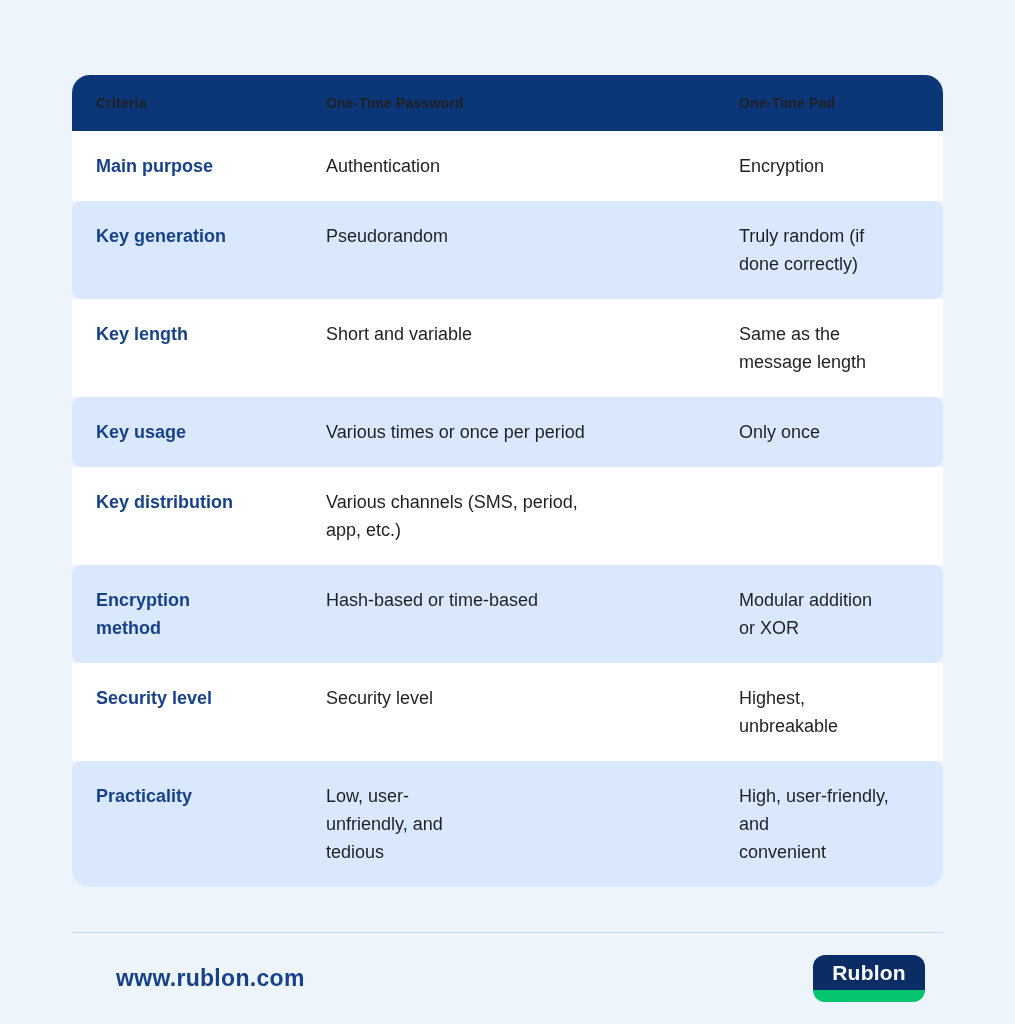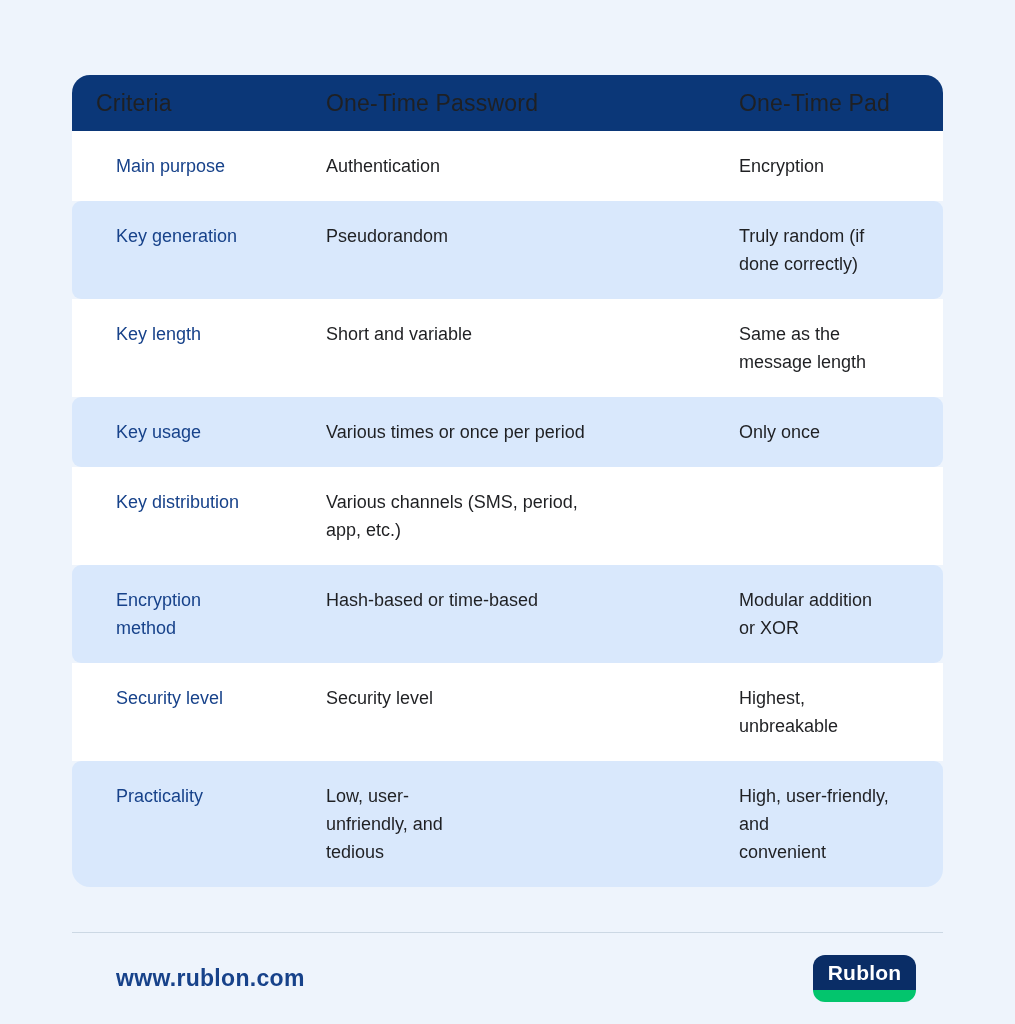--- a/index.html
+++ b/index.html
@@ -26,43 +26,43 @@
   .canvas { position: relative; width: 1015px; height: 1024px; background: var(--page-bg); }
 
   .table {
     position: absolute; left: 72px; top: 75px; width: 871px;
     border-radius: 18px; overflow: hidden;
   }
   .header-row {
     display: grid; grid-template-columns: 230px 413px 1fr;
     background: var(--header-bg); color: var(--header-text);
     padding: 14px 24px 14px 24px;
-    font-size: 23px; font-weight: 400; line-height: 28px; letter-spacing: 0.2px;
+    font-size: 14px; font-weight: 700; line-height: 28px; letter-spacing: 0.2px;
   }
   .row {
     display: grid; grid-template-columns: 230px 413px 1fr;
     padding: 21px 30px 21px 24px;
     background: var(--row-bg);
     font-size: 18px; line-height: 28px;
   }
   .row.alt { background: var(--row-alt-bg); border-radius: 9px; }
   .cell { white-space: pre-line; color: var(--body-color); }
-  .cell.label { color: var(--label-color); font-weight: 400; margin-left: 20px; }
+  .cell.label { color: var(--label-color); font-weight: 700; }
 
   .divider {
     position: absolute; left: 72px; top: 932px; width: 871px; height: 1px;
     background: var(--divider-color);
   }
   .site-link {
     position: absolute; left: 116px; top: 965px;
     font-size: 23px; font-weight: 600; color: var(--link-color);
     letter-spacing: 0.3px; text-decoration: none; cursor: pointer;
   }
   .logo {
-    position: absolute; left: 813px; top: 955px; width: 103px; height: 47px;
+    position: absolute; left: 813px; top: 955px; width: 112px; height: 47px;
     border-radius: 12px; overflow: hidden;
     display: flex; flex-direction: column;
   }
   .logo-top {
     flex: 1; background: var(--logo-navy); color: var(--logo-text);
     display: flex; align-items: center; justify-content: center;
     font-size: 21px; font-weight: 800; letter-spacing: 0.2px;
   }
   .logo-bar { height: 12px; background: var(--logo-green); }
 </style>

